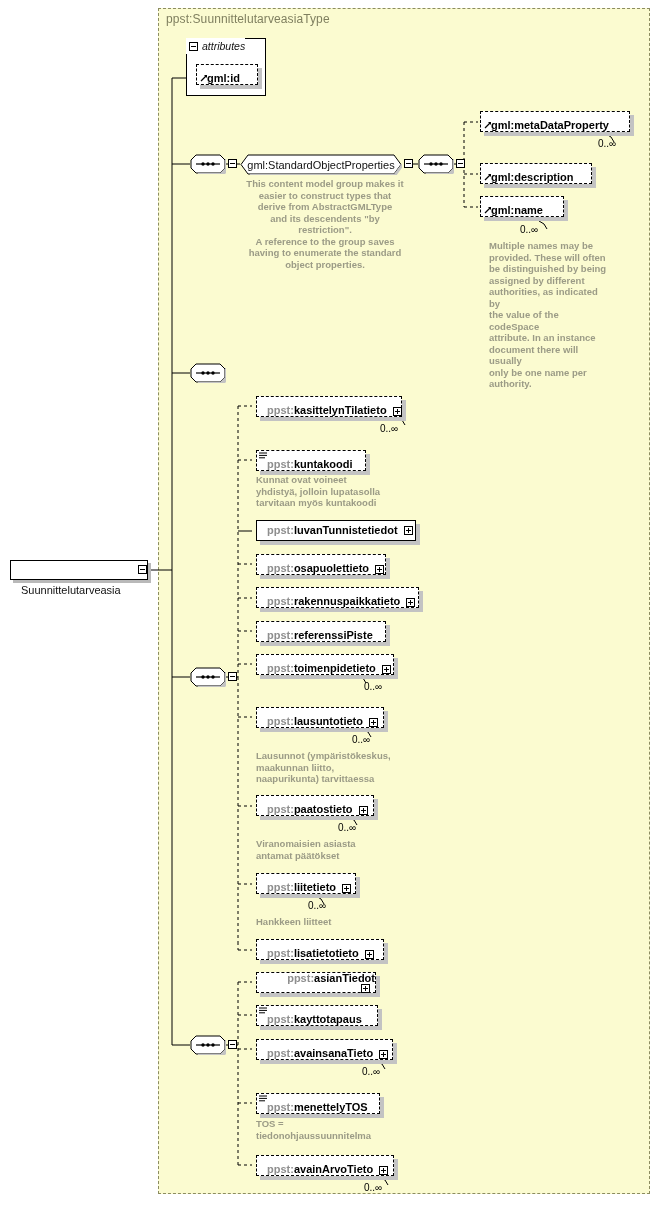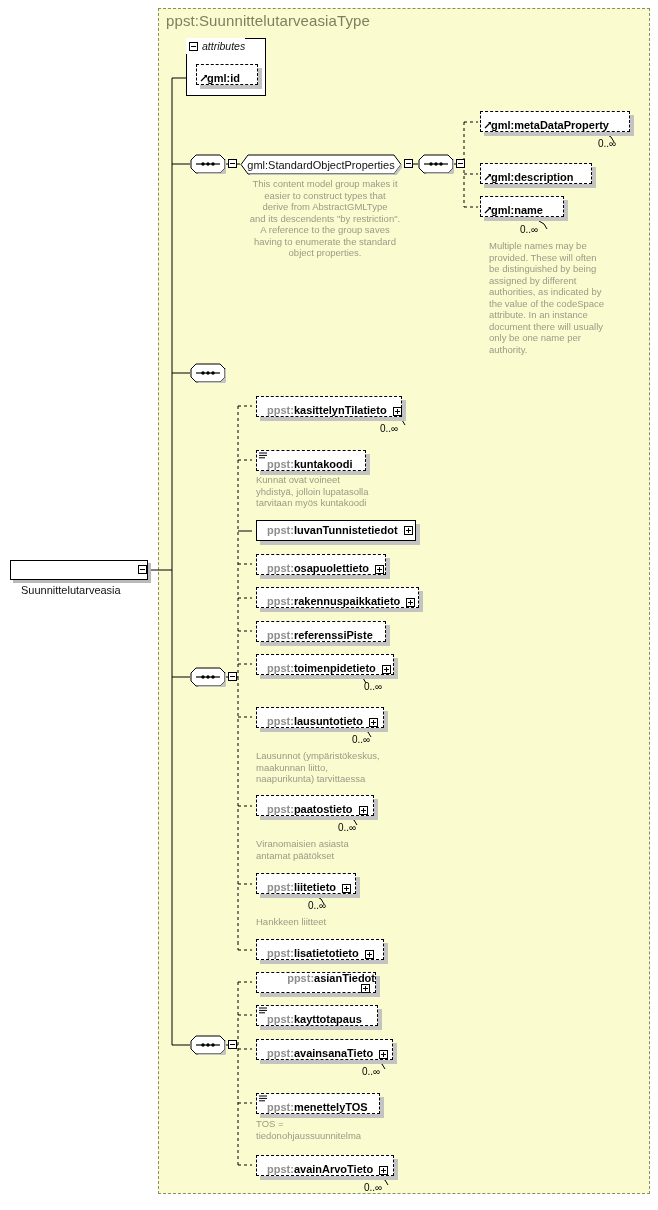--- a/index.html
+++ b/index.html
@@ -19,21 +19,21 @@
     position: absolute;
     left: 158px; top: 8px;
     width: 492px; height: 1186px;
     background: #fbfbd0;
     border: 1px dashed #8c8c60;
     box-sizing: border-box;
   }
   .type-title {
     position: absolute;
     left: 166px; top: 12px;
-    font-size: 15px;
+    font-size: 12px;
     color: #7f7f5f;
     letter-spacing: 0.1px;
     white-space: nowrap;
     text-align: right;
   }
 
   
   .root-box {
     position: absolute;
     left: 10px; top: 560px;
@@ -141,20 +141,21 @@
     white-space: nowrap;
   }
 
   
   .doc {
     position: absolute;
     font-size: 9.5px;
     color: #9b9b86;
     line-height: 11.5px;
     white-space: pre-line;
+    font-weight: bold;
   }
 
   
   .seq {
     position: absolute;
     width: 36px; height: 20px;
   }
   .seq .oct {
     position: absolute; left:0; top:0;
     width: 36px; height: 20px;

